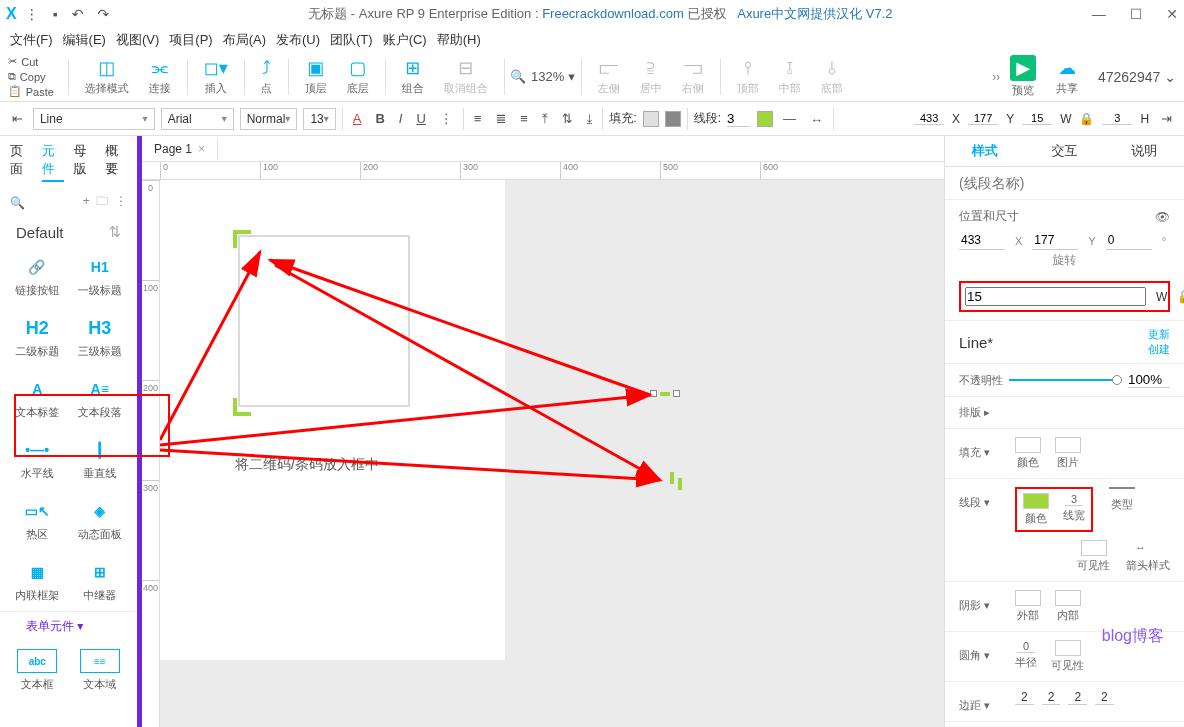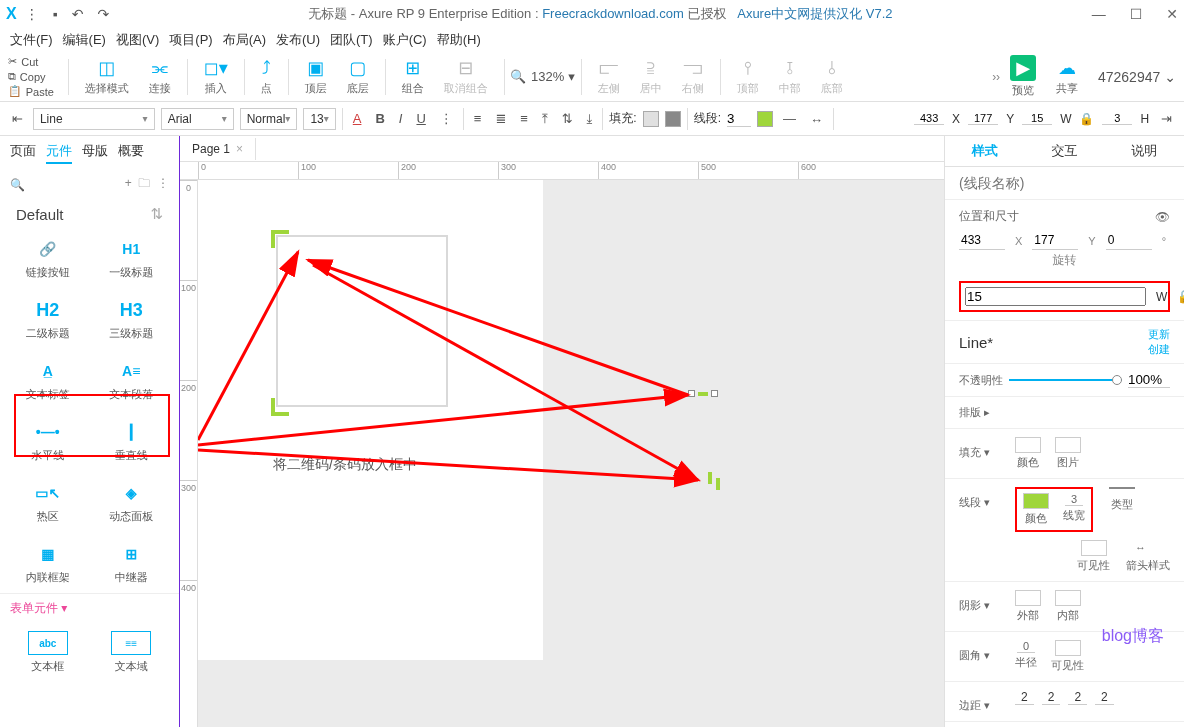--- a/index.html
+++ b/index.html
@@ -27,21 +27,21 @@
 .dd { border: 1px solid #ccc; padding: 3px 6px; display: flex; align-items: center; background: #fff; }
 .dd .arr { color: #888; font-size: 10px; }
 .icbtn { padding: 3px 4px; color: #555; font-size: 13px; }
 .vdiv { width: 1px; height: 22px; background: #ddd; }
 .colorbox { width: 16px; height: 16px; background: #9fd63b; border: 1px solid #aaa; }
 .graybox { width: 16px; height: 16px; background: #e0e0e0; border: 1px solid #aaa; }
 .dkbox { width: 16px; height: 16px; background: #888; border: 1px solid #aaa; }
 .posbar { display: flex; gap: 8px; margin-left: auto; align-items: center; }
 .posbar input { width: 30px; border: none; border-bottom: 1px solid #ccc; text-align: center; font-size: 11px; }
 .main { display: flex; height: calc(100% - 136px); }
-.left { width: 180px; border-right: 1px solid #6d28d9; display: flex; flex-direction: column; }
+.left { width: 142px; border-right: 5px solid #6d28d9; display: flex; flex-direction: column; }
 .libtabs { display: flex; gap: 10px; padding: 6px 10px; font-size: 13px; }
 .libtabs .active { color: #00b0f0; border-bottom: 2px solid #00b0f0; padding-bottom: 2px; }
 .libhead { display: flex; align-items: center; justify-content: space-between; padding: 4px 10px; color: #888; }
 .libtitle { padding: 6px 16px; font-size: 15px; color: #444; display: flex; justify-content: space-between; align-items: center; }
 .widgets { display: grid; grid-template-columns: 1fr 1fr; gap: 10px 4px; padding: 4px 8px; overflow-y: auto; }
 .widget { display: flex; flex-direction: column; align-items: center; gap: 4px; font-size: 11px; color: #555; padding: 4px; }
 .widget .wic { width: 40px; height: 24px; display: flex; align-items: center; justify-content: center; color: #00b0f0; font-size: 14px; font-weight: bold; }
 .redbox1 { position: absolute; border: 2px solid red; left: 14px; top: 394px; width: 156px; height: 63px; pointer-events: none; }
 .canvas-area { flex: 1; display: flex; flex-direction: column; background: #f5f5f5; }
 .pagetabs { height: 26px; background: #fff; display: flex; align-items: center; border-bottom: 1px solid #e0e0e0; }
@@ -323,21 +323,21 @@
         </div>
       <div class="widget">
           <div class="wic">▦</div>
           <span>内联框架</span>
         </div>
       <div class="widget">
           <div class="wic">⊞</div>
           <span>中继器</span>
         </div>
     </div>
-    <div style="padding:6px 10px;color:#ec4899;border-top:1px solid #eee">表单元件 ▾</div>
+    <div style="padding:6px 26px;color:#6d28d9;border-top:1px solid #eee">表单元件 ▾</div>
     <div class="widgets">
       <div class="widget">
           <div class="wic" style="border:1px solid #00b0f0;font-size:10px;padding:1px 4px">abc</div>
           <span>文本框</span>
         </div>
       <div class="widget">
           <div class="wic" style="border:1px solid #00b0f0;font-size:10px;padding:1px 4px">≡≡</div>
           <span>文本域</span>
         </div>
     </div>

